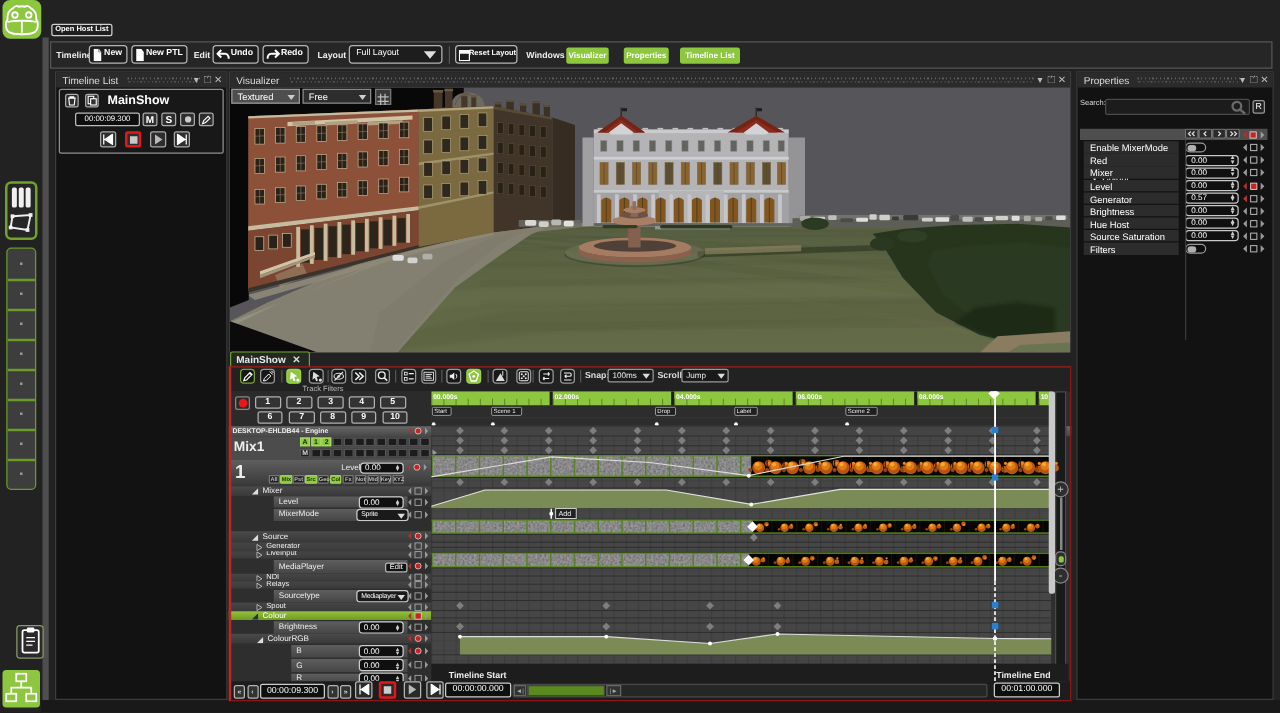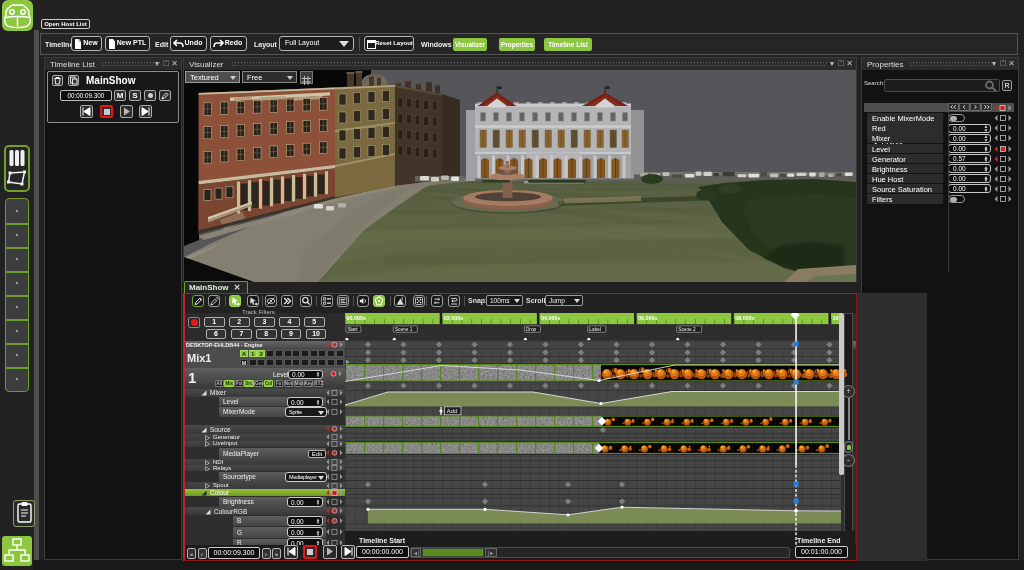--- a/index.html
+++ b/index.html
@@ -35,21 +35,21 @@
 #proppanel{left:861px;top:57px;width:158px;height:503px;}
 .prow{position:absolute;left:2px;width:150px;}
 .plbl{position:absolute;left:3px;top:0;bottom:0;width:76px;background:#2c2c2c;color:#fff;font-size:7.5px;line-height:9px;padding:1px 0 0 5px;}
 .spin{position:absolute;left:84px;top:0.5px;width:43px;height:9px;background:#101010;border:1px solid #c8c8c8;border-radius:3px;color:#fff;font-size:6.5px;line-height:7px;padding-left:4px;}
 .updn{position:absolute;right:1px;top:0.5px;width:6px;height:6.5px;color:#ccc;font-size:5px;line-height:3.2px;text-align:center;}
 .ind{position:absolute;right:2px;top:1px;width:18px;height:8px;}
 .toggle{position:absolute;left:84px;top:1px;width:17px;height:8px;background:#0e0e0e;border:1px solid #999;border-radius:4px;}
 .toggle:after{content:"";position:absolute;left:1px;top:0.5px;width:7px;height:5.5px;background:#b0b0b0;border-radius:3px;}
 
 #mstab{left:184px;top:281px;width:64px;height:13px;background:#232823;border:1.5px solid #6da32c;border-bottom:none;border-radius:2px 2px 0 0;color:#e8e8e8;font-size:8px;font-weight:bold;line-height:11px;padding-left:4px;}
-#mspanel{left:183px;top:293px;width:744px;height:268px;background:#2e2e2e;}
+#mspanel{left:183px;top:293px;width:674px;height:268px;background:#2e2e2e;}
 #msborder{left:183px;top:293px;width:674px;height:268px;border:1px solid #8c1616;border-top:1.5px solid #a61b1b;border-left:2px solid #c22525;pointer-events:none;z-index:50;}
 .tbico{position:absolute;top:2px;width:18px;height:16px;background:#181818;border:1px solid #9a9a9a;border-radius:3px;}
 .tbico svg{display:block;margin:0.5px auto 0;}
 .tsep{position:absolute;top:4px;width:1px;height:12px;background:#555;}
 .fbtn{position:absolute;width:22px;height:10px;background:#333;border:1px solid #b0b0b0;border-radius:2px;color:#fff;font-size:7px;font-weight:bold;text-align:center;line-height:8px;}
 .grow{position:absolute;left:0;width:162px;overflow:hidden;}
 .glabel{position:absolute;font-size:6.5px;color:#eee;white-space:nowrap;}
 .gplate{position:absolute;right:19px;top:0.5px;bottom:0.5px;background:linear-gradient(#5e5e5e,#454545);}
 .mspin{position:absolute;width:36px;background:#0f0f0f;border:1px solid #ccc;border-radius:3px;color:#fff;font-size:6.5px;padding-left:3px;}
 .chip{position:absolute;top:0;height:7px;background:#222;border:0.5px solid #777;border-radius:1px;color:#bbb;font-size:4.5px;text-align:center;line-height:6px;font-weight:bold;}

